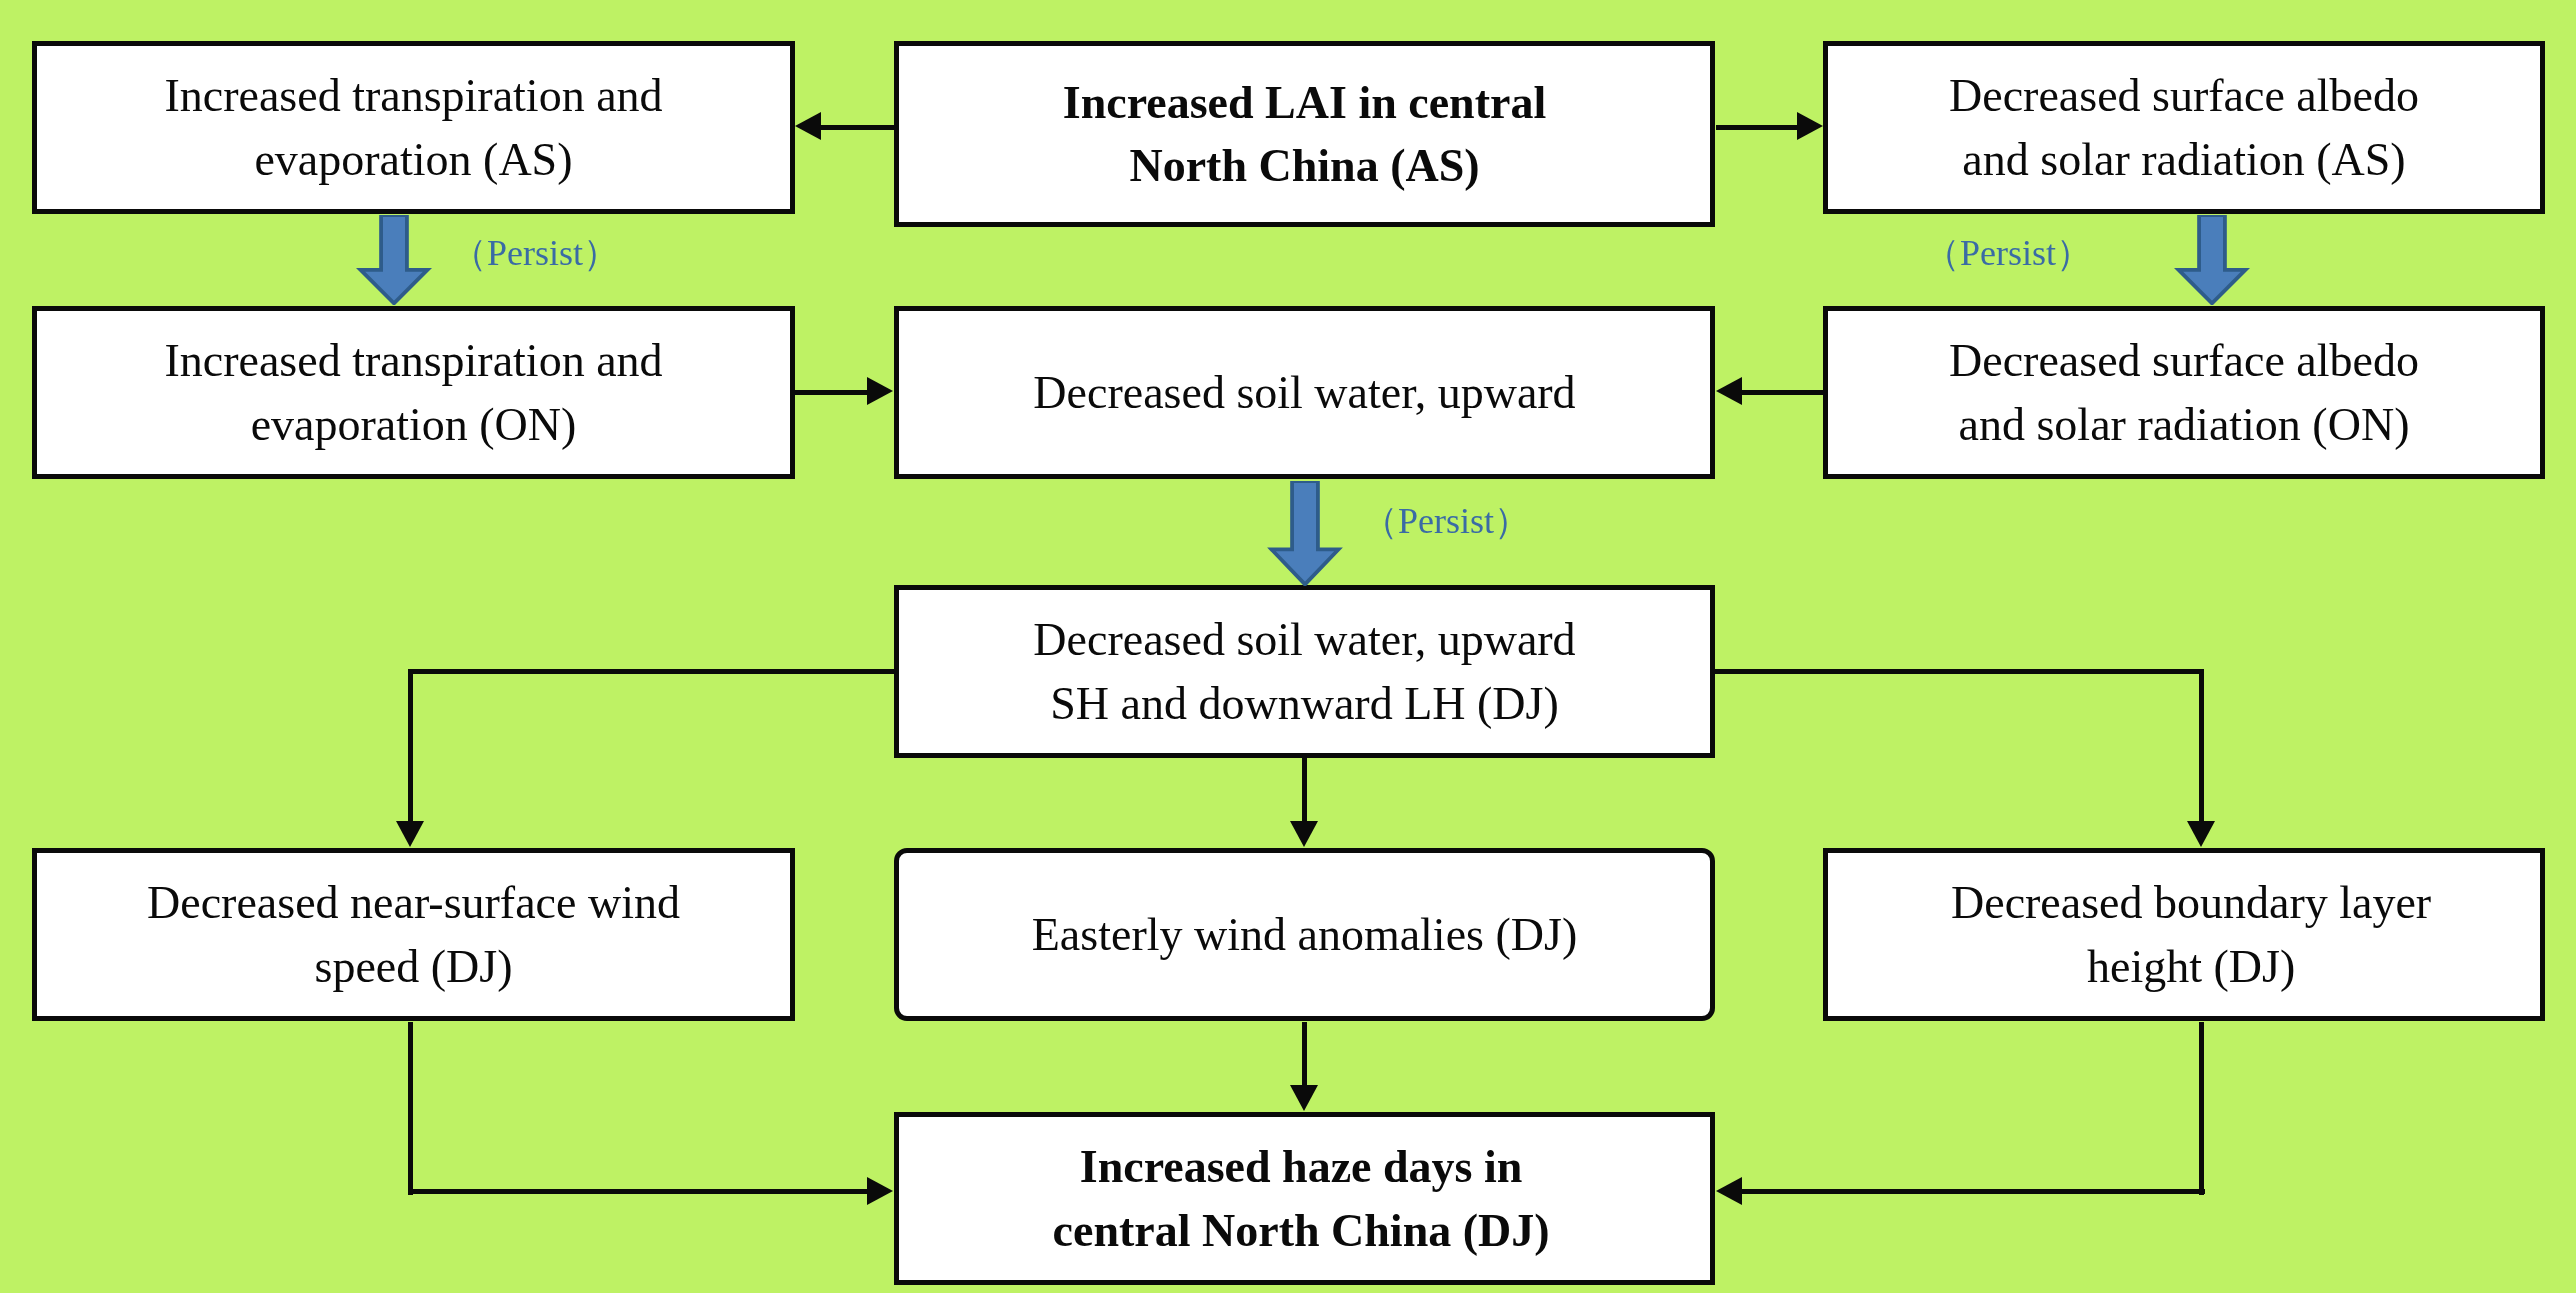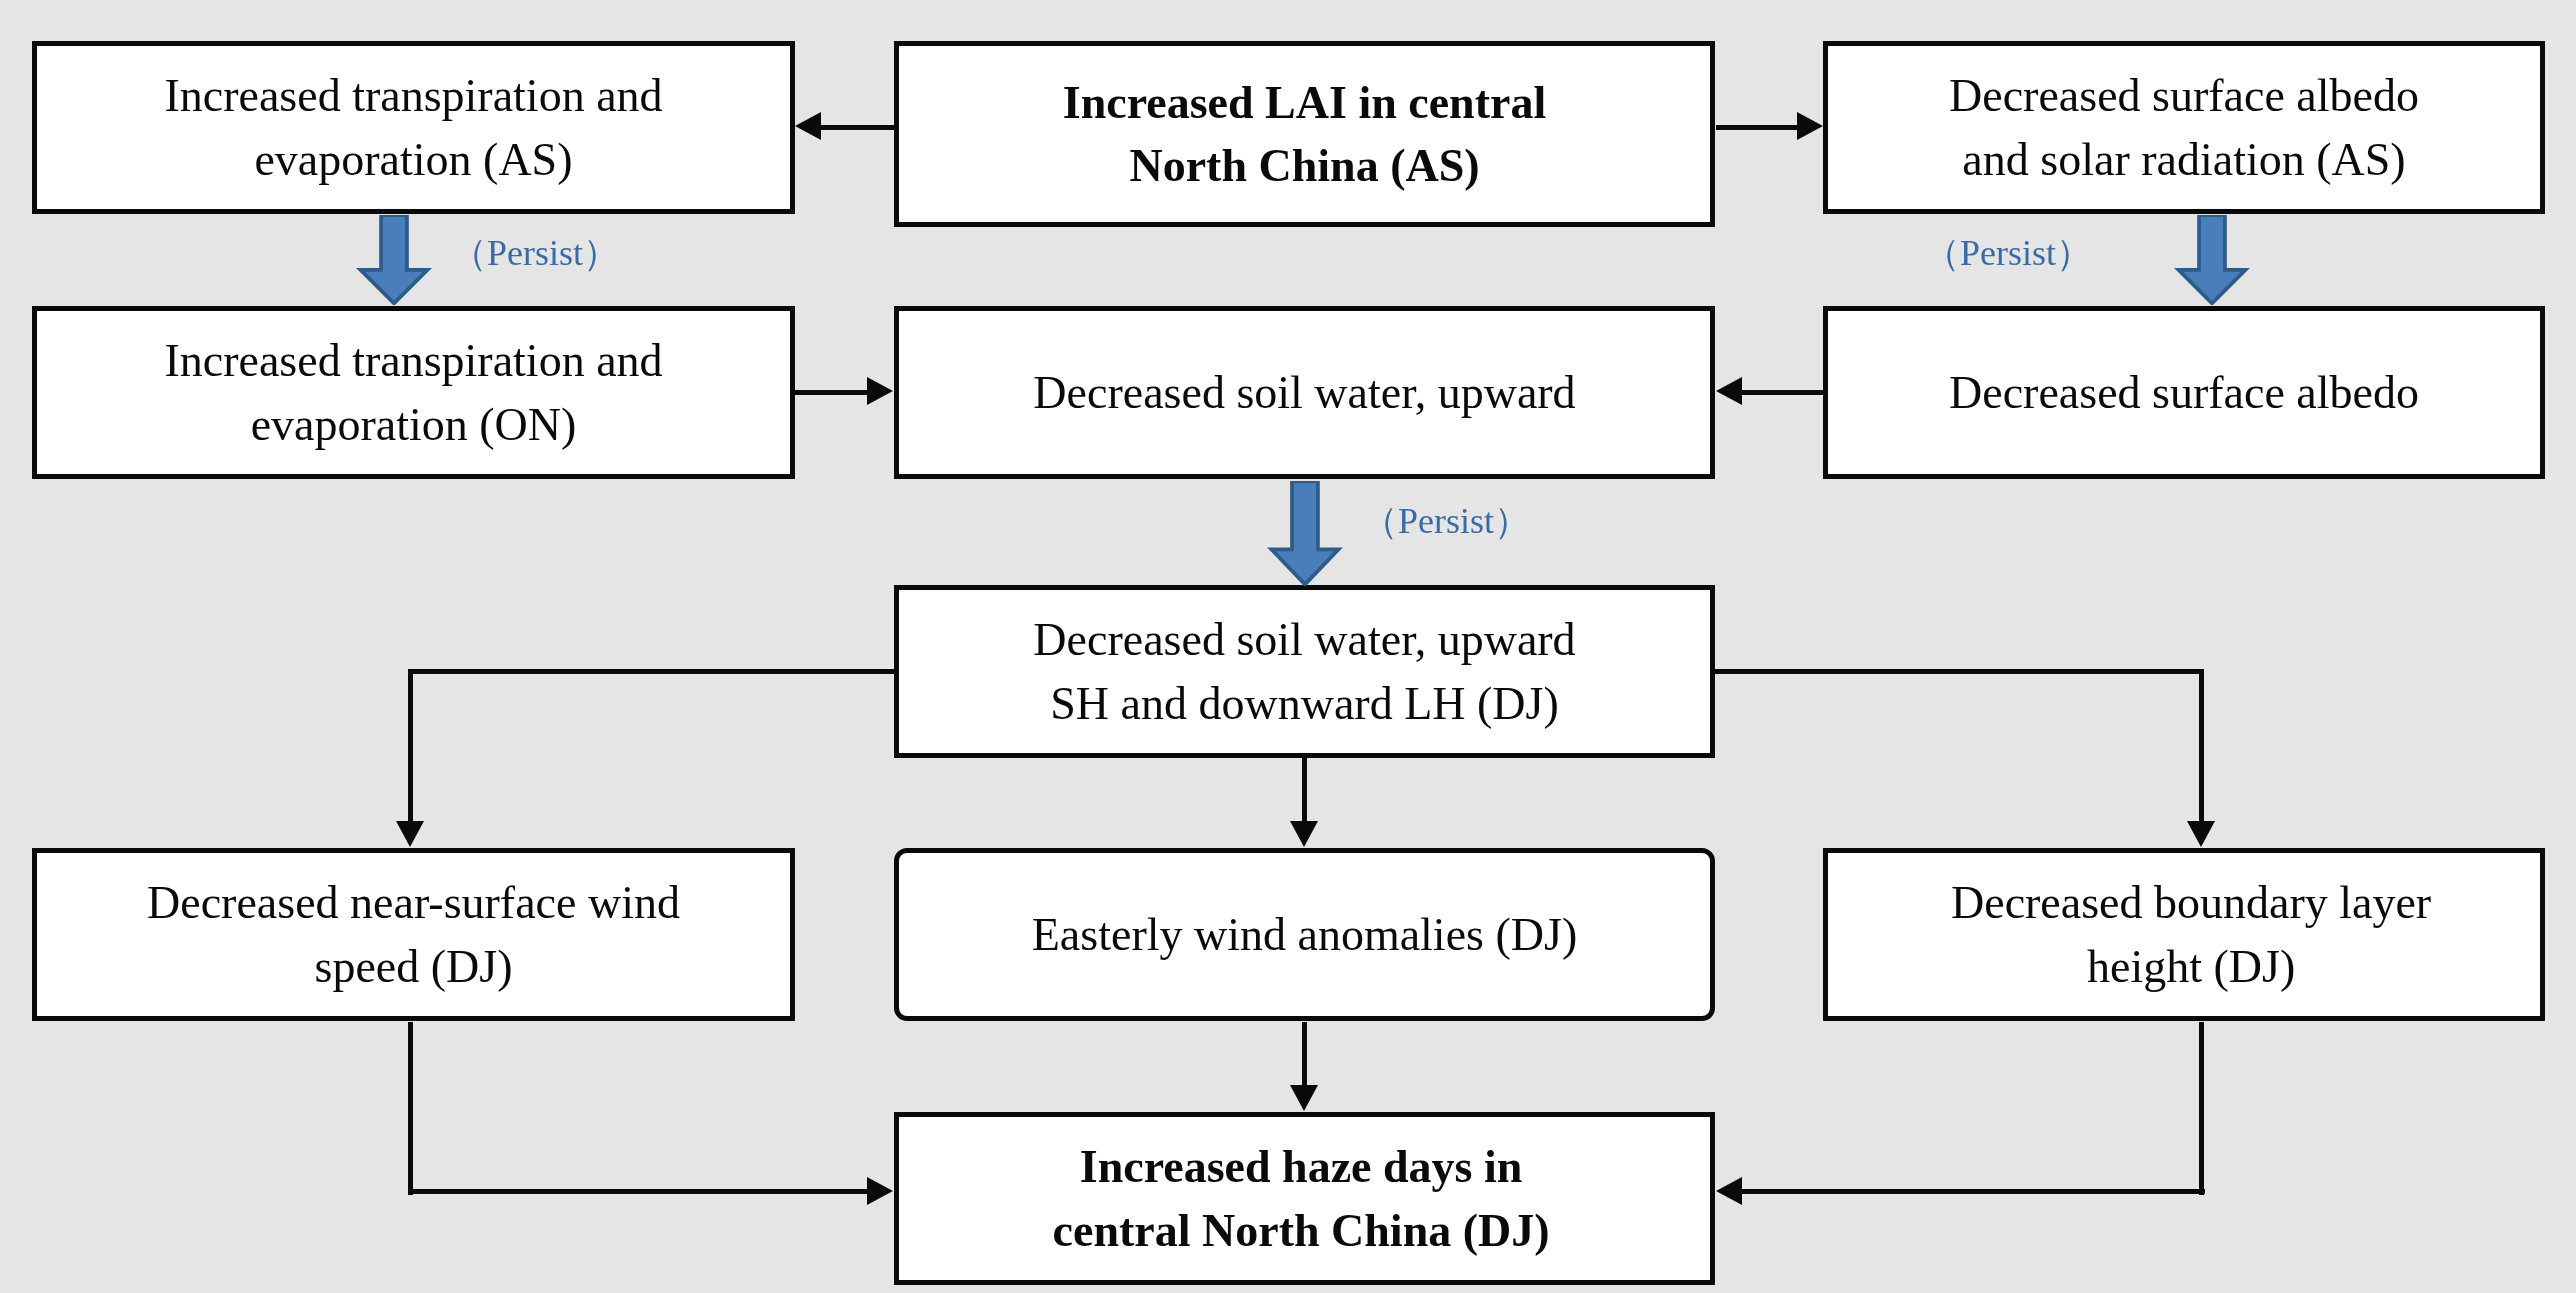--- a/index.html
+++ b/index.html
@@ -4,21 +4,21 @@
 <style>
   html, body {
     margin: 0;
     padding: 0;
     background: #ffffff;
   }
   #canvas {
     position: relative;
     width: 2576px;
     height: 1294px;
-    background: #e5e5e5;
+    background: #bef264;
     font-family: "Liberation Serif", "DejaVu Serif", serif;
     overflow: hidden;
   }
   
   .node {
     position: absolute;
     box-sizing: border-box;
     border: 5.3px solid #0a0a0a;
     background: #ffffff;
     display: flex;
@@ -134,20 +134,21 @@
 
   <div class="node" style="left:894px; top:306px; width:821px; height:173px;">
     <span class="txt">
       <span>Decreased soil water, upward</span><br>
     </span>
   </div>
 
   <div class="node" style="left:1823px; top:306px; width:722px; height:173px;">
     <span class="txt">
       <span>Decreased surface albedo</span><br>
+      <span>and solar radiation (ON)</span>
     </span>
   </div>
 
   <div class="hline" style="left:795px; top:390px; width:73px;"></div>
   <div class="arrowhead right" style="left:867px; top:377px;"></div>
 
   <div class="hline" style="left:1742px; top:390px; width:81px;"></div>
   <div class="arrowhead left" style="left:1716px; top:377px;"></div>
 
   <div class="persist-arrow" style="left:1267px; top:481px; width:76px; height:105px;">

